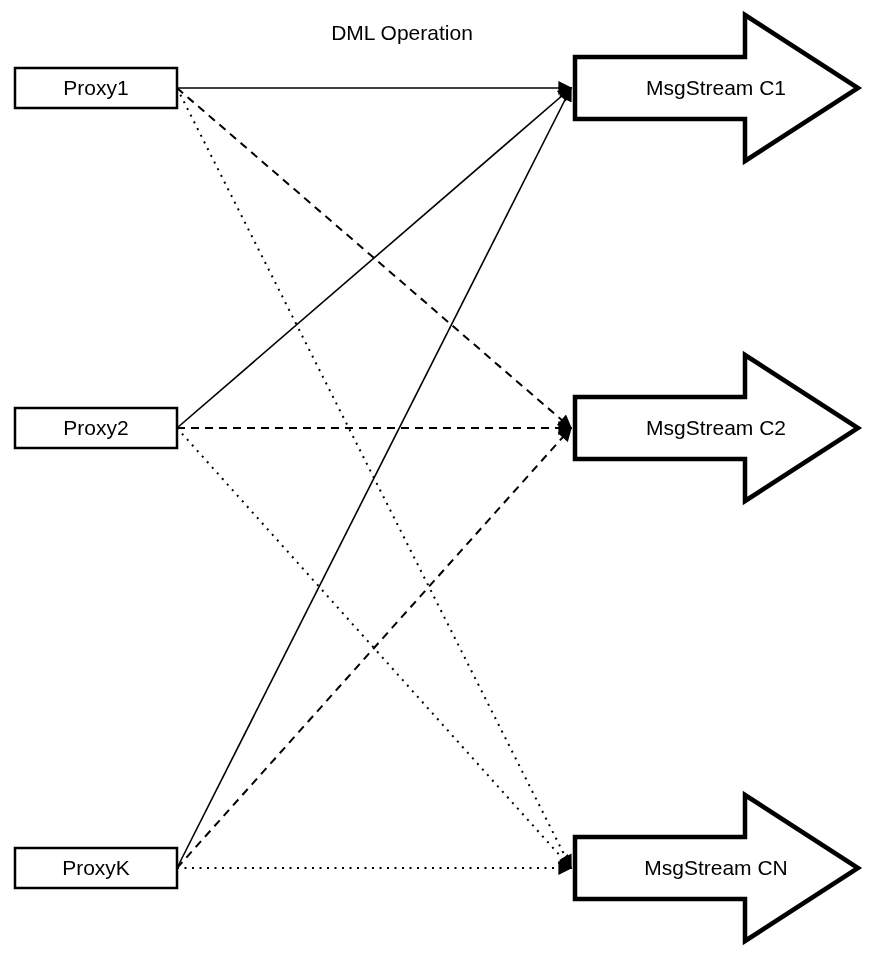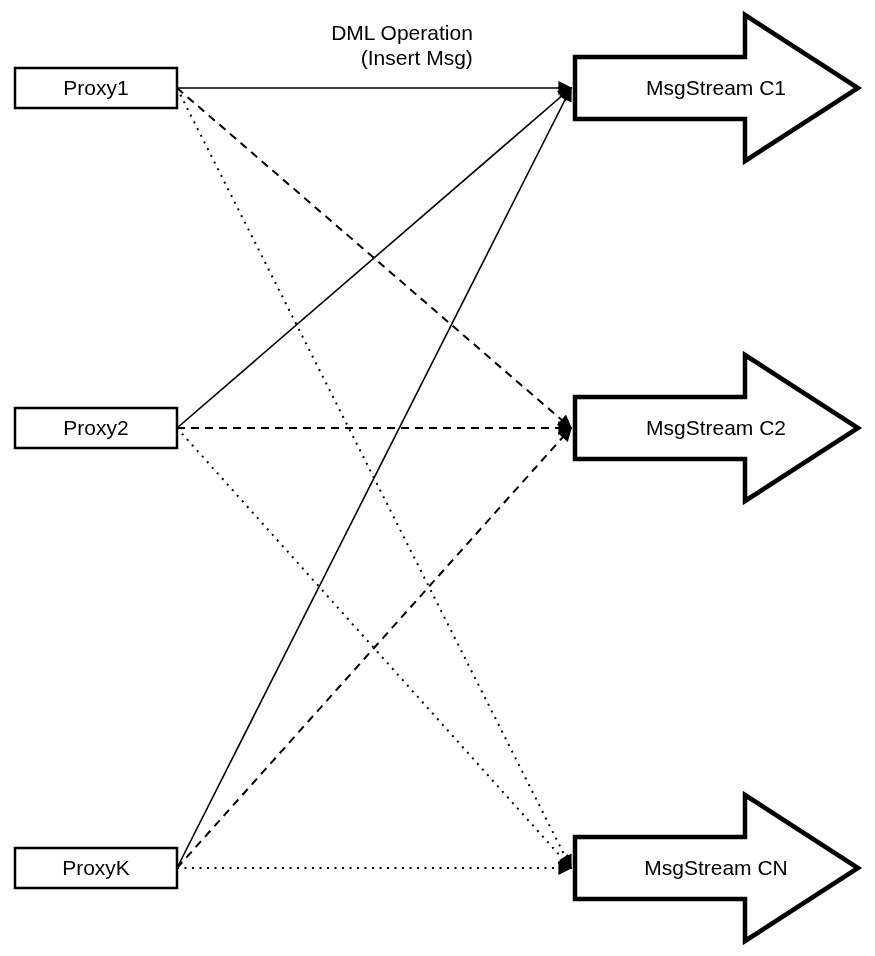--- a/index.html
+++ b/index.html
@@ -9,21 +9,21 @@
     height: 956px;
     background: #ffffff;
     font-family: "Liberation Sans", "DejaVu Sans", sans-serif;
     overflow: hidden;
   }
   .diagram-title {
     position: absolute;
     left: 402px;
     top: 20px;
     transform: translateX(-50%);
-    text-align: right;
+    text-align: left;
     font-size: 21px;
     line-height: 25px;
     color: #000000;
     white-space: nowrap;
   }
   svg { position: absolute; left: 0; top: 0; }
   .proxy-box { fill: #ffffff; stroke: #000000; stroke-width: 2.5; }
   .node-label {
     font-family: "Liberation Sans", "DejaVu Sans", sans-serif;
     font-size: 21px;
@@ -35,21 +35,20 @@
   .edge-solid  { stroke-width: 1.6; }
   .edge-dashed { stroke-width: 2;   stroke-dasharray: 8 6; }
   .edge-dotted { stroke-width: 2;   stroke-dasharray: 2 5.5; }
 </style>
 </head>
 <body>
 
 <div class="canvas">
   <div class="diagram-title">
     <div>DML Operation</div>
-    <div>(Insert Msg)</div>
   </div>
 
   <svg id="diagram-svg" width="875" height="956" viewBox="0 0 875 956">
     <defs>
       <marker id="arrowhead" viewBox="0 0 10 10" refX="9" refY="5" markerWidth="16" markerHeight="14" markerUnits="userSpaceOnUse" orient="auto">
         <path d="M0,0 L10,5 L0,10 z" fill="#000000"></path>
       </marker>
     </defs>
     <g id="layer-streams">
         <polygon points="575,57 745,57 745,15 858,88 745,161 745,119 575,119" class="stream-arrow"></polygon>

